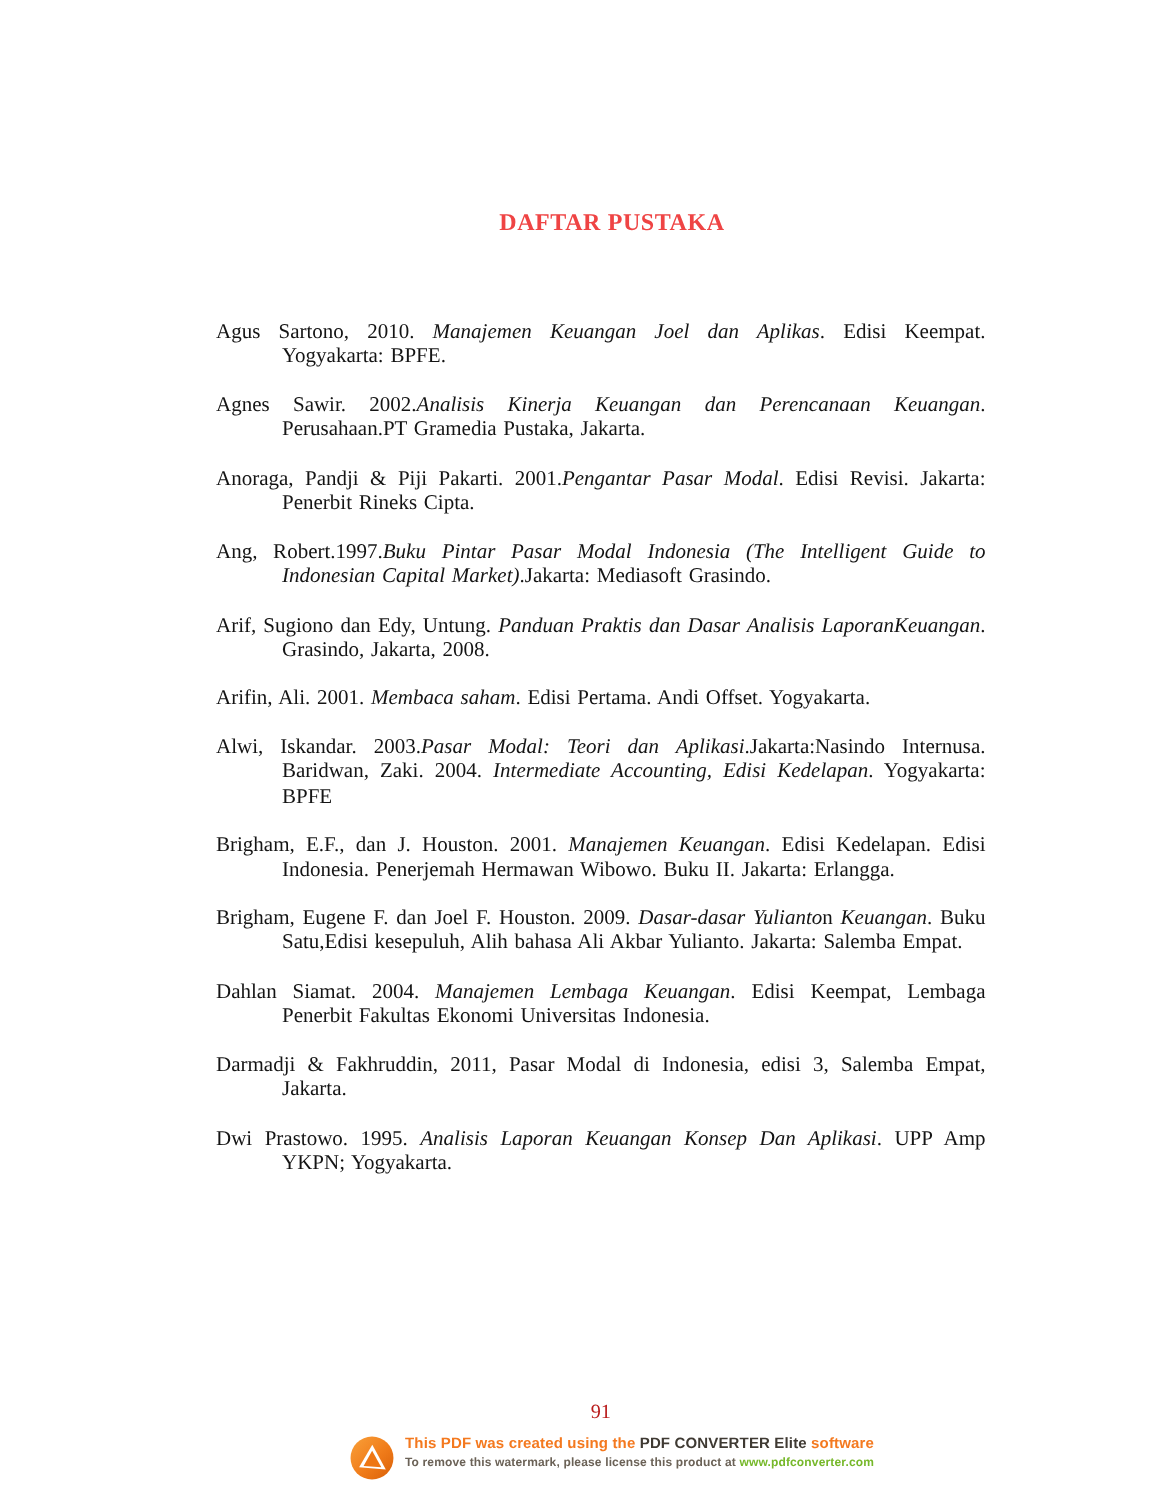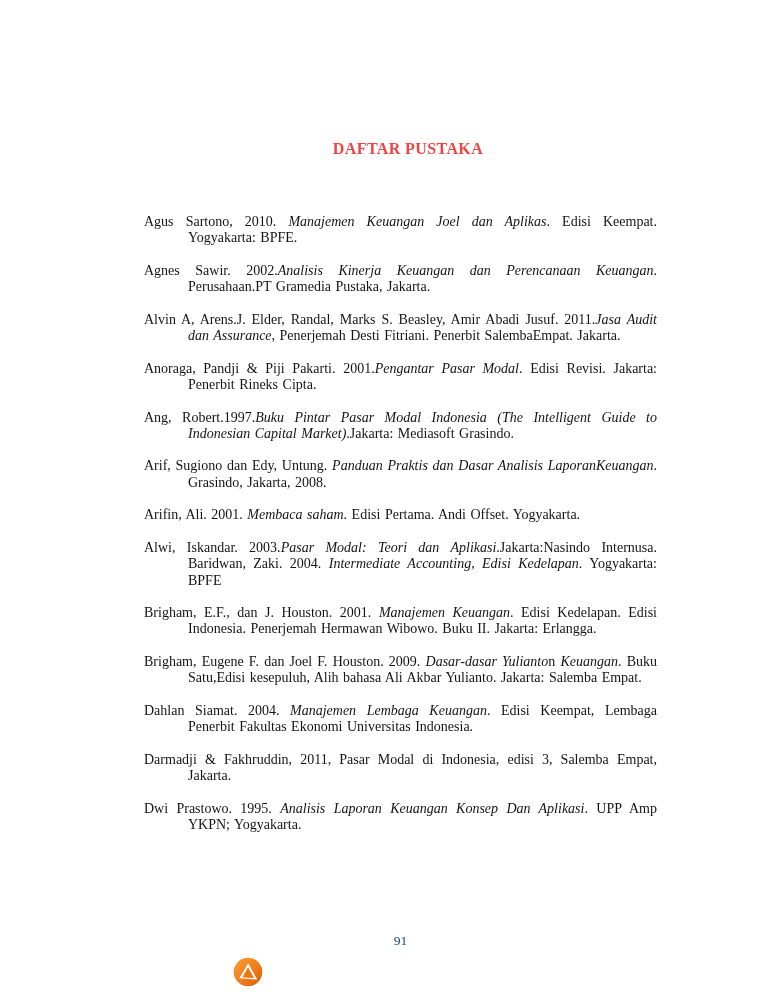--- a/index.html
+++ b/index.html
@@ -49,21 +49,21 @@
   .reference-list .it {
     font-style: italic;
   }
   .page-number {
     position: absolute;
     top: 933px;
     left: 144px;
     width: 513px;
     text-align: center;
     font-size: 13.5px;
-    color: #0c4a6e;
+    color: #b91c1c;
   }
   .watermark {
     position: absolute;
     top: 956px;
     left: 233px;
     display: flex;
     align-items: flex-start;
     gap: 7px;
     font-family: "Liberation Sans", sans-serif;
   }
@@ -102,21 +102,20 @@
 </head>
 <body>
 
 <div class="doc-page">
 
   <h1 class="doc-title">DAFTAR PUSTAKA</h1>
 
   <div class="reference-list">
       <p><span>Agus Sartono, 2010. </span><span class="it">Manajemen Keuangan Joel dan Aplikas</span><span>. Edisi Keempat. Yogyakarta: BPFE.</span></p>
       <p><span>Agnes Sawir. 2002.</span><span class="it">Analisis Kinerja Keuangan dan Perencanaan Keuangan</span><span>. Perusahaan.PT Gramedia Pustaka, Jakarta.</span></p>
-      <p><span>Alvin A, Arens.J. Elder, Randal, Marks S. Beasley, Amir Abadi Jusuf. 2011.</span><span class="it">Jasa Audit dan Assurance</span><span>, Penerjemah Desti Fitriani. Penerbit SalembaEmpat. Jakarta.</span></p>
       <p><span>Anoraga, Pandji &amp; Piji Pakarti. 2001.</span><span class="it">Pengantar Pasar Modal</span><span>. Edisi Revisi. Jakarta: Penerbit Rineks Cipta.</span></p>
       <p><span>Ang, Robert.1997.</span><span class="it">Buku Pintar Pasar Modal Indonesia (The Intelligent Guide to Indonesian Capital Market)</span><span>.Jakarta: Mediasoft Grasindo.</span></p>
       <p><span>Arif, Sugiono dan Edy, Untung. </span><span class="it">Panduan Praktis dan Dasar Analisis LaporanKeuangan</span><span>. Grasindo, Jakarta, 2008.</span></p>
       <p><span>Arifin, Ali. 2001. </span><span class="it">Membaca saham</span><span>. Edisi Pertama. Andi Offset. Yogyakarta.</span></p>
       <p><span>Alwi, Iskandar. 2003.</span><span class="it">Pasar Modal: Teori dan Aplikasi</span><span>.Jakarta:Nasindo Internusa. Baridwan, Zaki. 2004. </span><span class="it">Intermediate Accounting, Edisi Kedelapan</span><span>. Yogyakarta: BPFE</span></p>
       <p><span>Brigham, E.F., dan J. Houston. 2001. </span><span class="it">Manajemen Keuangan</span><span>. Edisi Kedelapan. Edisi Indonesia. Penerjemah Hermawan Wibowo. Buku II. Jakarta: Erlangga.</span></p>
       <p><span>Brigham, Eugene F. dan Joel F. Houston. 2009. </span><span class="it">Dasar-dasar Yulianto</span><span>n </span><span class="it">Keuangan</span><span>. Buku Satu,Edisi kesepuluh, Alih bahasa Ali Akbar Yulianto. Jakarta: Salemba Empat.</span></p>
       <p><span>Dahlan Siamat. 2004. </span><span class="it">Manajemen Lembaga Keuangan</span><span>. Edisi Keempat, Lembaga Penerbit Fakultas Ekonomi Universitas Indonesia.</span></p>
       <p><span>Darmadji &amp; Fakhruddin, 2011, Pasar Modal di Indonesia, edisi 3, Salemba Empat, Jakarta.</span></p>
       <p><span>Dwi Prastowo. 1995. </span><span class="it">Analisis Laporan Keuangan Konsep Dan Aplikasi</span><span>. UPP Amp YKPN; Yogyakarta.</span></p>
@@ -130,15 +129,23 @@
         <linearGradient id="wmGrad" x1="0" y1="0" x2="1" y2="1">
           <stop offset="0" stop-color="#F9A13A"></stop>
           <stop offset="0.55" stop-color="#F07C1A"></stop>
           <stop offset="1" stop-color="#D95F07"></stop>
         </linearGradient>
       </defs>
       <circle cx="15" cy="15" r="14.3" fill="url(#wmGrad)"></circle>
       <path d="M15.2 6.2 L24.2 22.6 L6.4 21.2 Z" fill="#ffffff"></path>
       <path d="M15.1 10.2 L21.2 21.2 L9.4 20.3 Z" fill="#EE7613"></path>
     </svg>
+    <div class="wm-lines">
+      <div class="wm-line1">
+        <span>This PDF was created using the </span><span class="wm-product">PDF CONVERTER Elite</span><span> software</span>
+      </div>
+      <div class="wm-line2">
+        <span>To remove this watermark, please license this product at </span><span class="wm-link">www.pdfconverter.com</span>
+      </div>
+    </div>
   </div>
 
 </div>
 
 </body></html>

